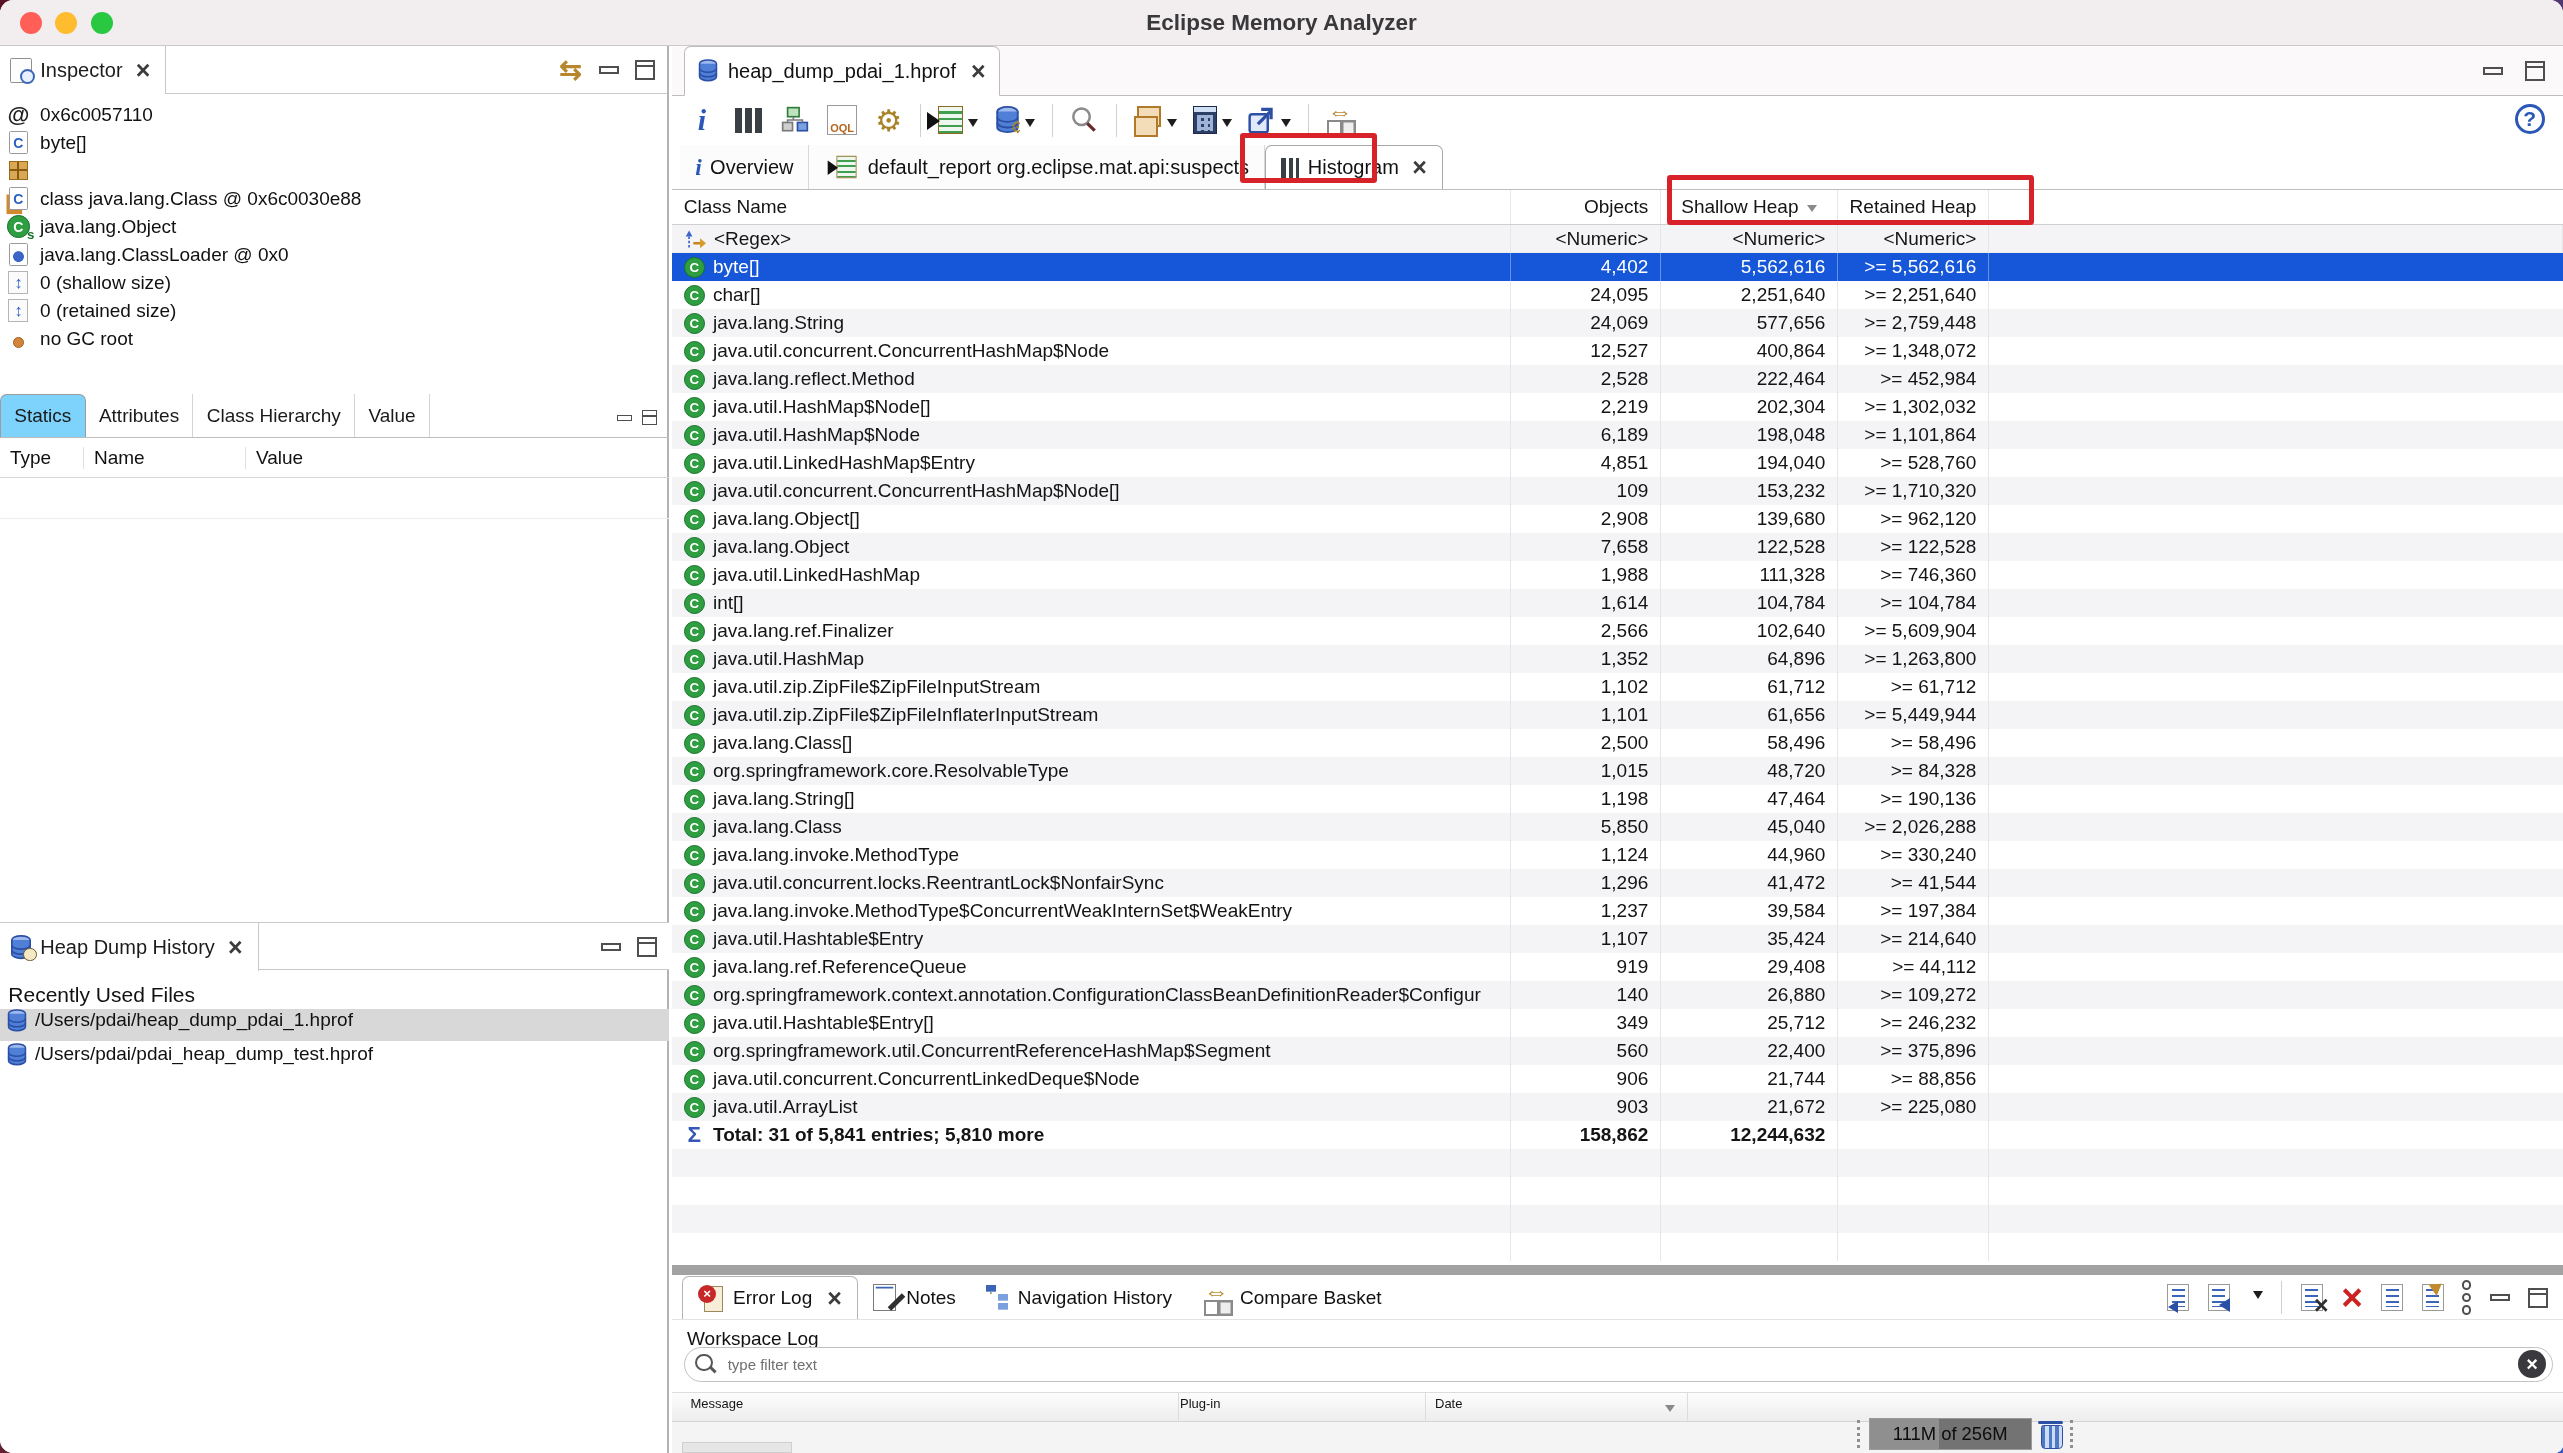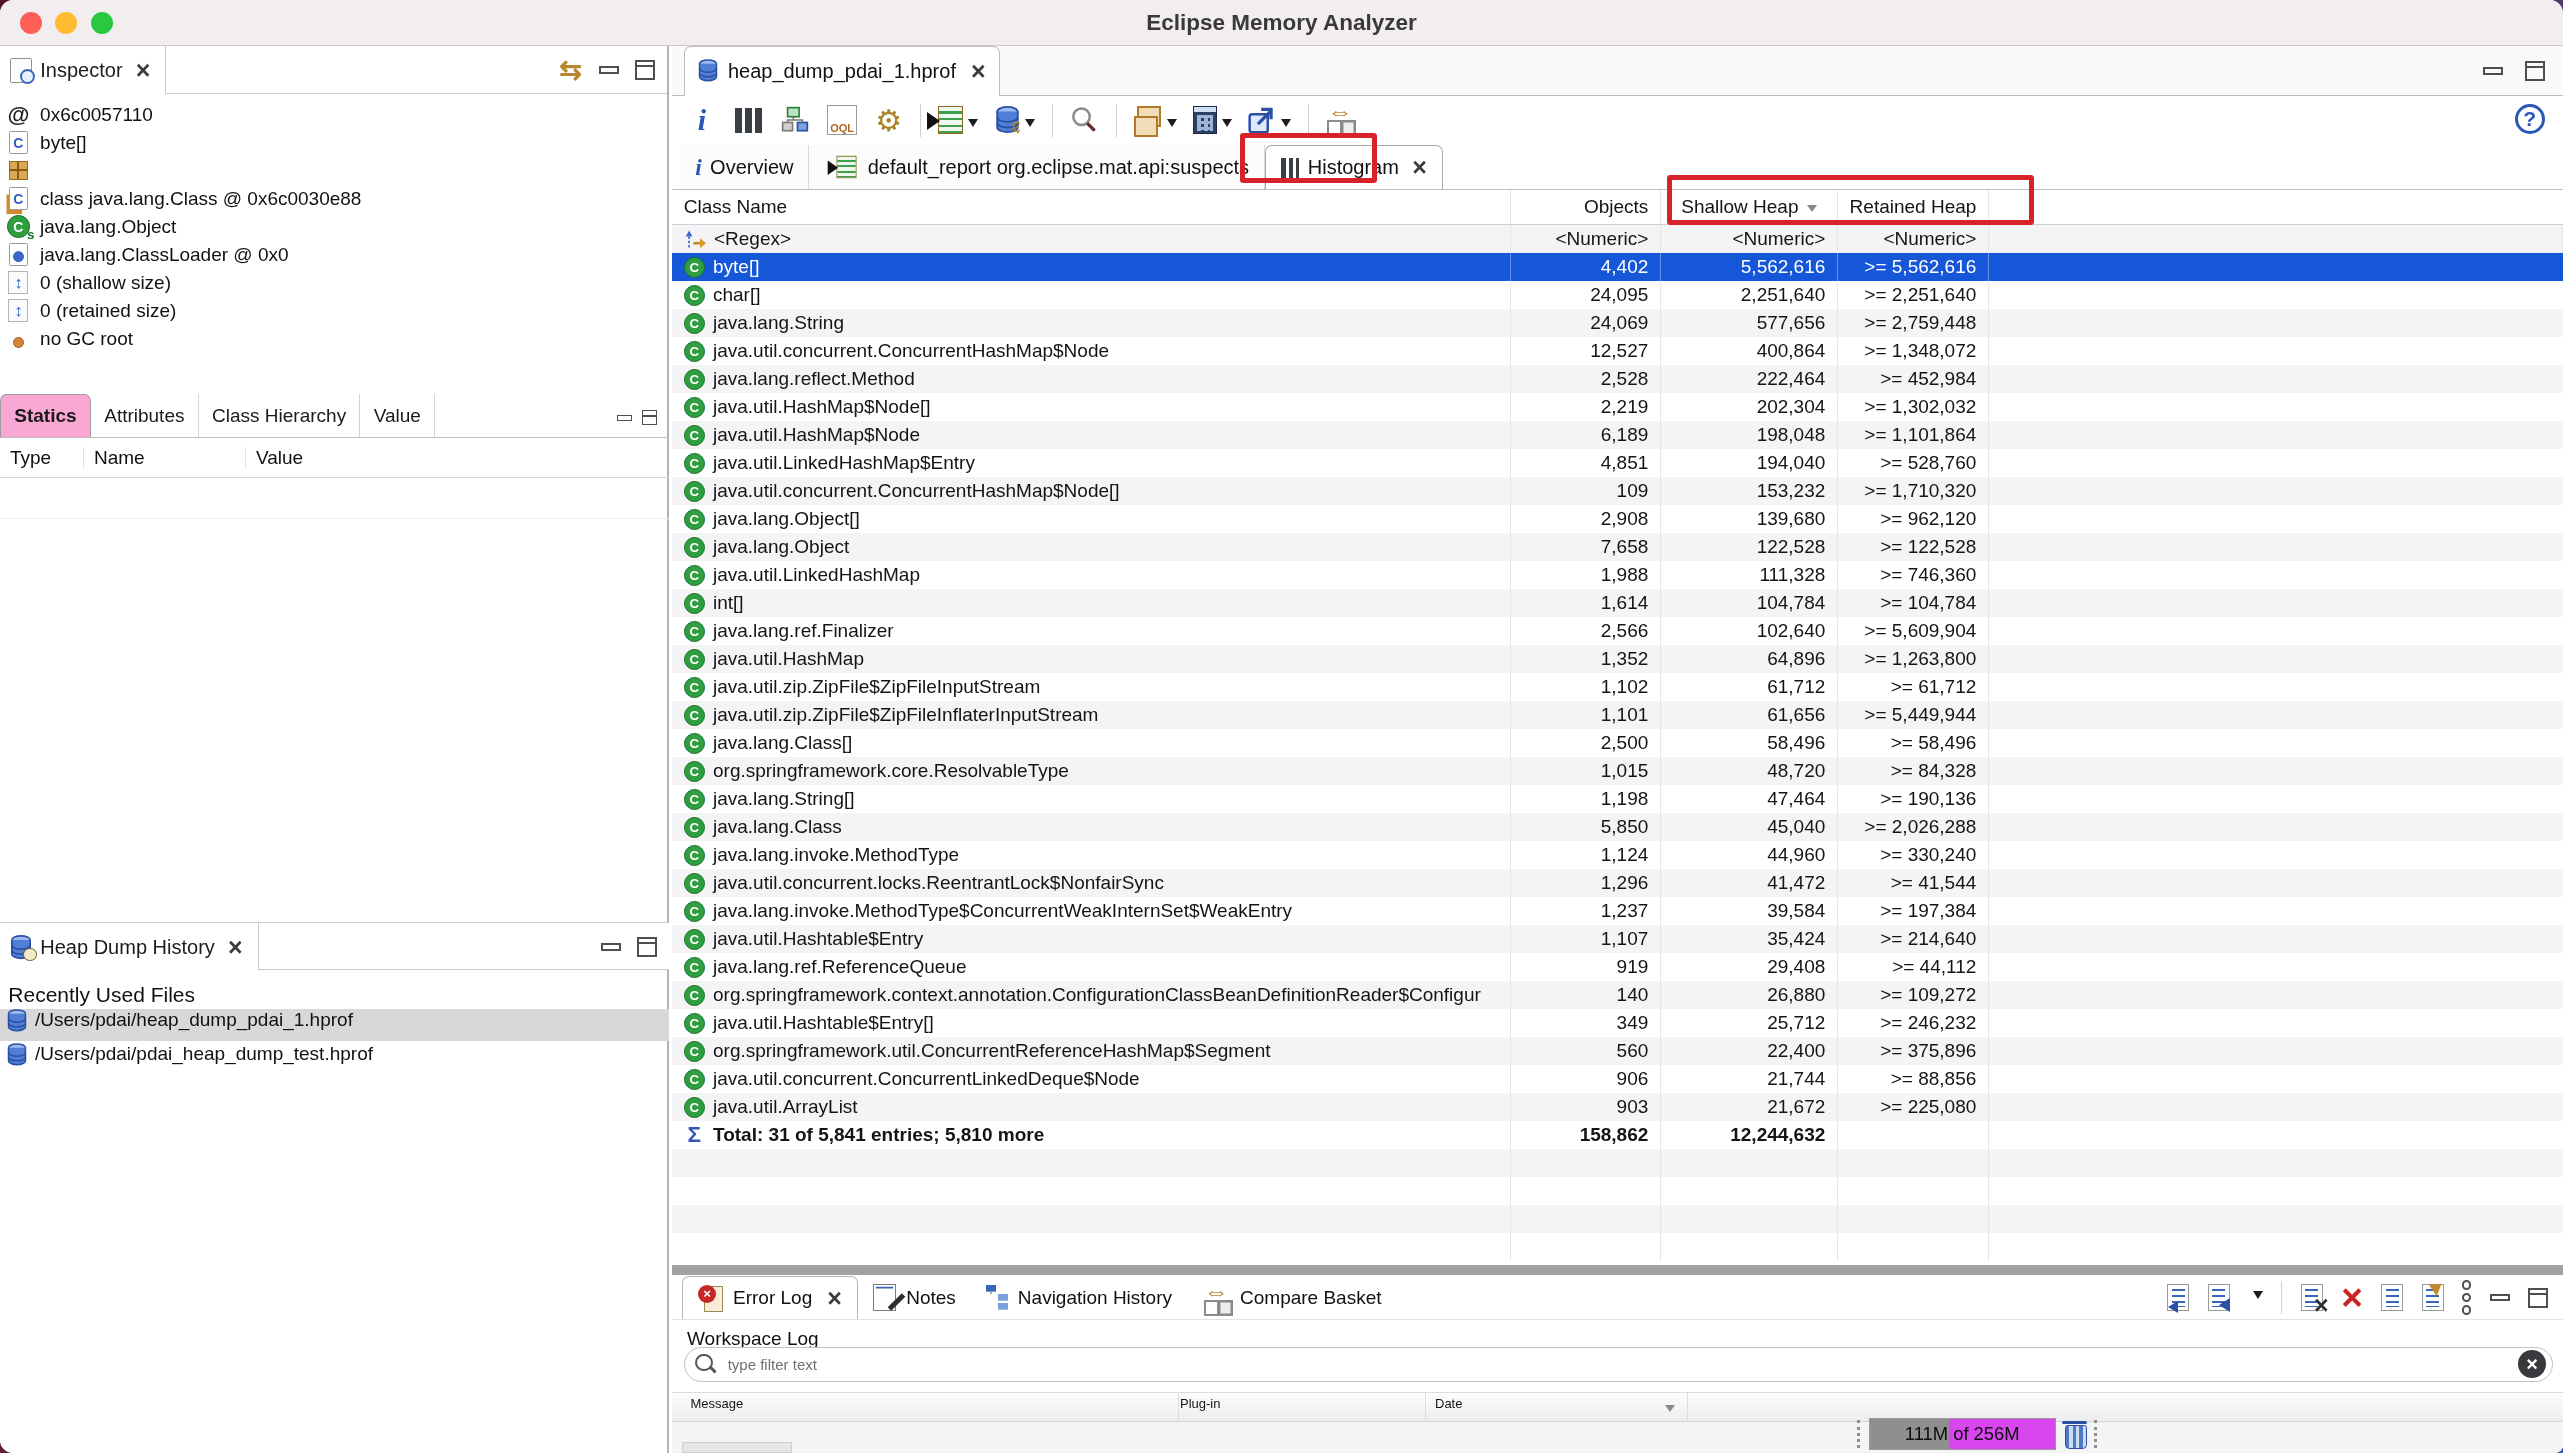--- a/index.html
+++ b/index.html
@@ -50,21 +50,21 @@
   .ic-loader { width:18.4px; height:23.4px; border:1.7px solid #9a9a9a; border-radius:1.7px;
     background:radial-gradient(circle at 50% 60%, #3b66c8 0 5px, #fff 5.8px); }
   .ic-size { width:20px; height:23.4px; border:1.7px solid #b5b5b5; background:#fbfbfb; color:#2f62c8;
     font-size:16.7px; font-weight:700; display:flex; align-items:center; justify-content:center; }
   .ic-dot { width:11px; height:11px; border-radius:50%; background:#d2843a; border:1.7px solid #a35f1d; margin-top:6.7px; }
 
   .subtabs { position:absolute; left:0; top:349px; width:669px; height:43px; border-bottom:1.7px solid #bdbdbd;
     display:flex; align-items:flex-end; }
   .subtab { height:43px; display:flex; align-items:center; padding:0 13.3px; font-size:19px; color:#1a1a1a;
     border-right:1.7px solid #d4d4d4; }
-  .subtab.active { border:1.7px solid #9c9c9c; border-bottom:none; border-radius:6.7px 6.7px 0 0; background:#f9a8d4; font-weight:700; }
+  .subtab.active { border:1.7px solid #9c9c9c; border-bottom:none; border-radius:6.7px 6.7px 0 0; background:#7dd3fc; font-weight:400; }
   .subtabs .icons { margin-left:auto; display:flex; gap:10px; align-items:center; padding:0 11.7px 11.7px 0; }
   .subtabs .mini-dash{width:15px;height:5.8px;border-width:1.7px} .subtabs .mini-box{width:15px;height:15px;border-width:1.7px}
   .subcols { position:absolute; left:0; top:392px; width:669px; height:40px; border-bottom:1.7px solid #d6d6d6;
     display:flex; align-items:center; font-size:19px; color:#111; }
   .subcols span { padding-left:10px; }
   .subcols .c1{width:83px;} .subcols .c2{width:162px; border-left:1.7px solid #e0e0e0;} .subcols .c3{flex:1; border-left:1.7px solid #e0e0e0;}
   .subline { position:absolute; left:0; top:472px; width:669px; border-top:1.7px solid #ececec; }
 
   .hdh { position:absolute; left:0; top:876px; width:669px; }
   .hdh .viewhdr { border-top:1.7px solid #c9c9c9; }
@@ -188,21 +188,21 @@
     background:linear-gradient(#fdfdfd,#ededed); border-top:1.7px solid #dcdcdc; border-bottom:1.7px solid #d4d4d4;
     font-size:13px; color:#141414; }
   .loghead span { position:absolute; top:3.3px; }
   .loghead .vline { position:absolute; top:0; height:30px; border-left:1.7px solid #dcdcdc; }
   .logstripe { position:absolute; left:0; top:147px; width:1891px; height:32px; background:#f4f4f5; }
   .hthumb { position:absolute; left:10px; top:167px; width:110px; height:11px; background:#e6e6e6; border:1.7px solid #cfcfcf; }
 
   
   .memory { position:absolute; left:1857px; top:1417px; height:33px; display:flex; align-items:center; gap:6.7px; z-index:60; }
   .handle { width:5px; height:28px; border-left:3.3px dotted #8f8f8f; }
-  .gaugebar { position:relative; width:187px; height:32px; background:#d946ef; border:1.7px solid #9a9a9a; overflow:hidden; }
+  .gaugebar { position:relative; width:163px; height:32px; background:#737373; border:1.7px solid #9a9a9a; overflow:hidden; }
   .gaugefill { position:absolute; left:0; top:0; bottom:0; width:43%; background:#8f8f8f; }
   .gaugetext { position:absolute; inset:0; display:flex; align-items:center; justify-content:center;
     font-size:18.4px; color:#0d0d0d; }
   .trash { width:25px; height:28px; position:relative; }
   .trash::before { content:""; position:absolute; left:2.5px; top:5px; width:20px; height:22px; border-radius:2.5px 2.5px 4.2px 4.2px;
     background:repeating-linear-gradient(to right,#4f79c4 0 3.3px,#cddcf5 3.3px 6.7px); border:1.7px solid #2b4fa5; }
   .trash::after { content:""; position:absolute; left:0; top:1.7px; width:25px; height:3.3px; background:#2b4fa5; border-radius:1.7px; }
 
   svg { display:block; }
 </style>

